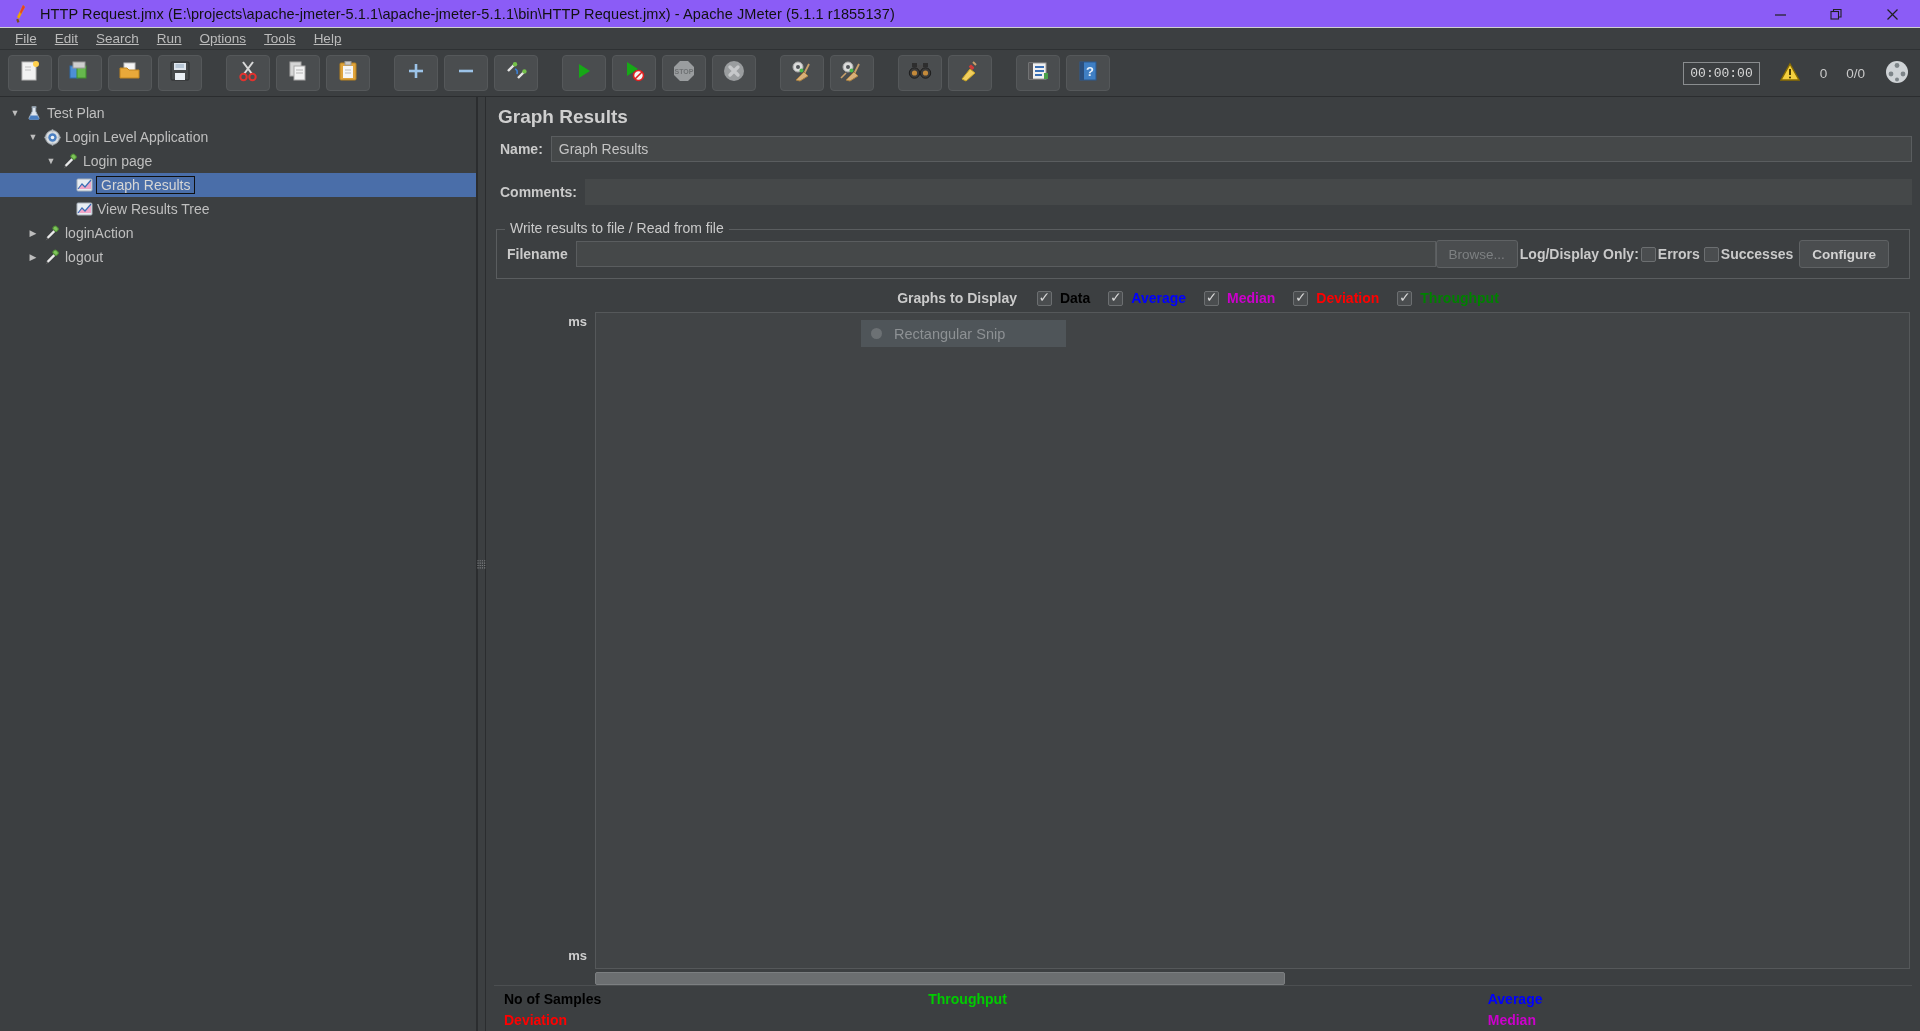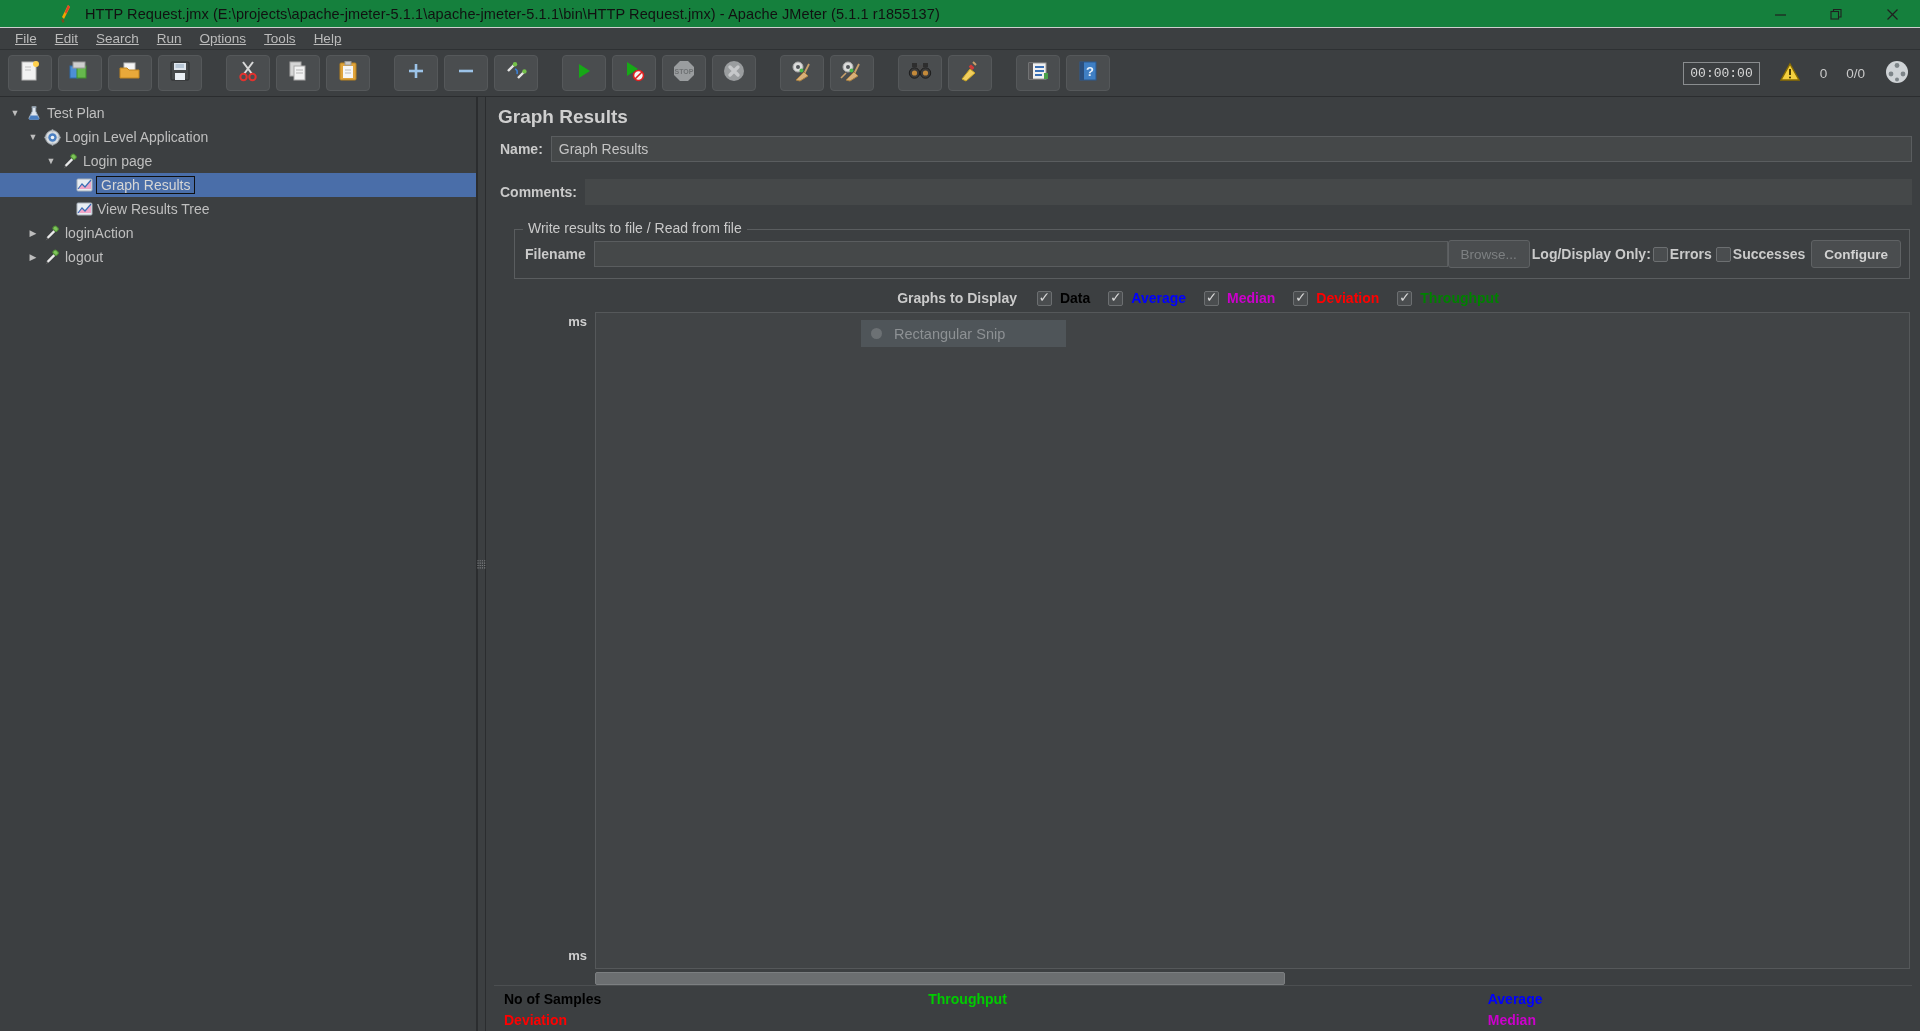--- a/index.html
+++ b/index.html
@@ -6,25 +6,24 @@
   html, body {
     width: 1920px; height: 1031px;
     overflow: hidden;
     font-family: "Liberation Sans", sans-serif;
     background: #3c3f41;
   }
 
   
   #titlebar {
     height: 28px; width: 100%;
-    background: #15803d;
+    background: #8b5cf6;
     display: flex; align-items: center;
     border-bottom: 1px solid #cfcfcf;
     position: relative;
-    padding-left: 45px;
   }
   #title-icon {
     width: 26px; height: 20px;
     display: flex; align-items: center; justify-content: center;
     margin-left: 8px;
   }
   #title-text {
     font-size: 14.5px; color: #111; margin-left: 6px;
     white-space: nowrap; letter-spacing: .1px;
   }
@@ -129,21 +128,21 @@
     flex: 1; height: 26px; background: #454849;
     border: 1px solid #5a5d5f;
     color: #c4c4c4; font-size: 14px;
     display: flex; align-items: center; padding-left: 7px;
   }
   .text-input.plain { border: none; background: #454849; }
 
   
   #filegroup {
     border: 1px solid #5a5d5f;
-    margin: 7px 2px 0 20px; padding: 10px 8px 10px 8px;
+    margin: 7px 2px 0 2px; padding: 10px 20px 10px 8px;
     position: relative;
   }
   #filegroup-legend {
     position: absolute; top: -10px; left: 8px;
     background: #3c3f41; padding: 0 5px;
     font-size: 14px; color: #cacaca; font-weight: normal;
   }
   .btn {
     height: 28px; padding: 0 12px;
     background: #4a4d4f; border: 1px solid #5f6264;

